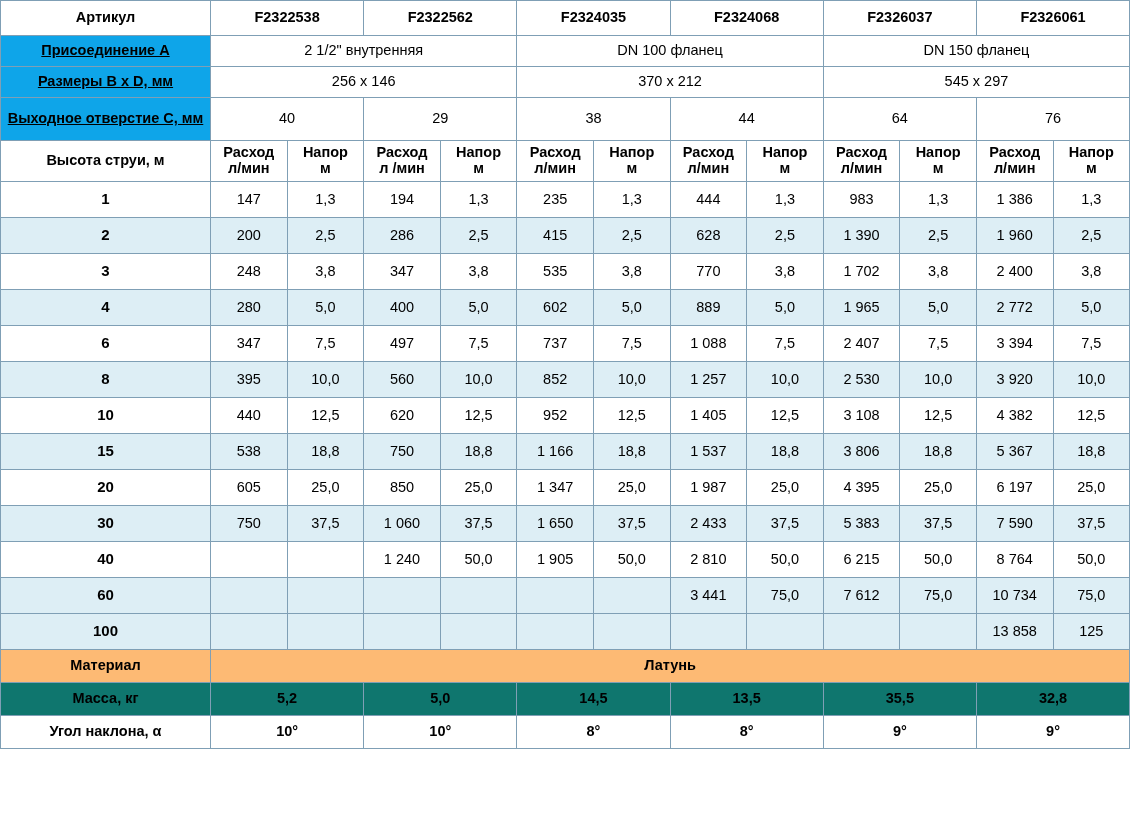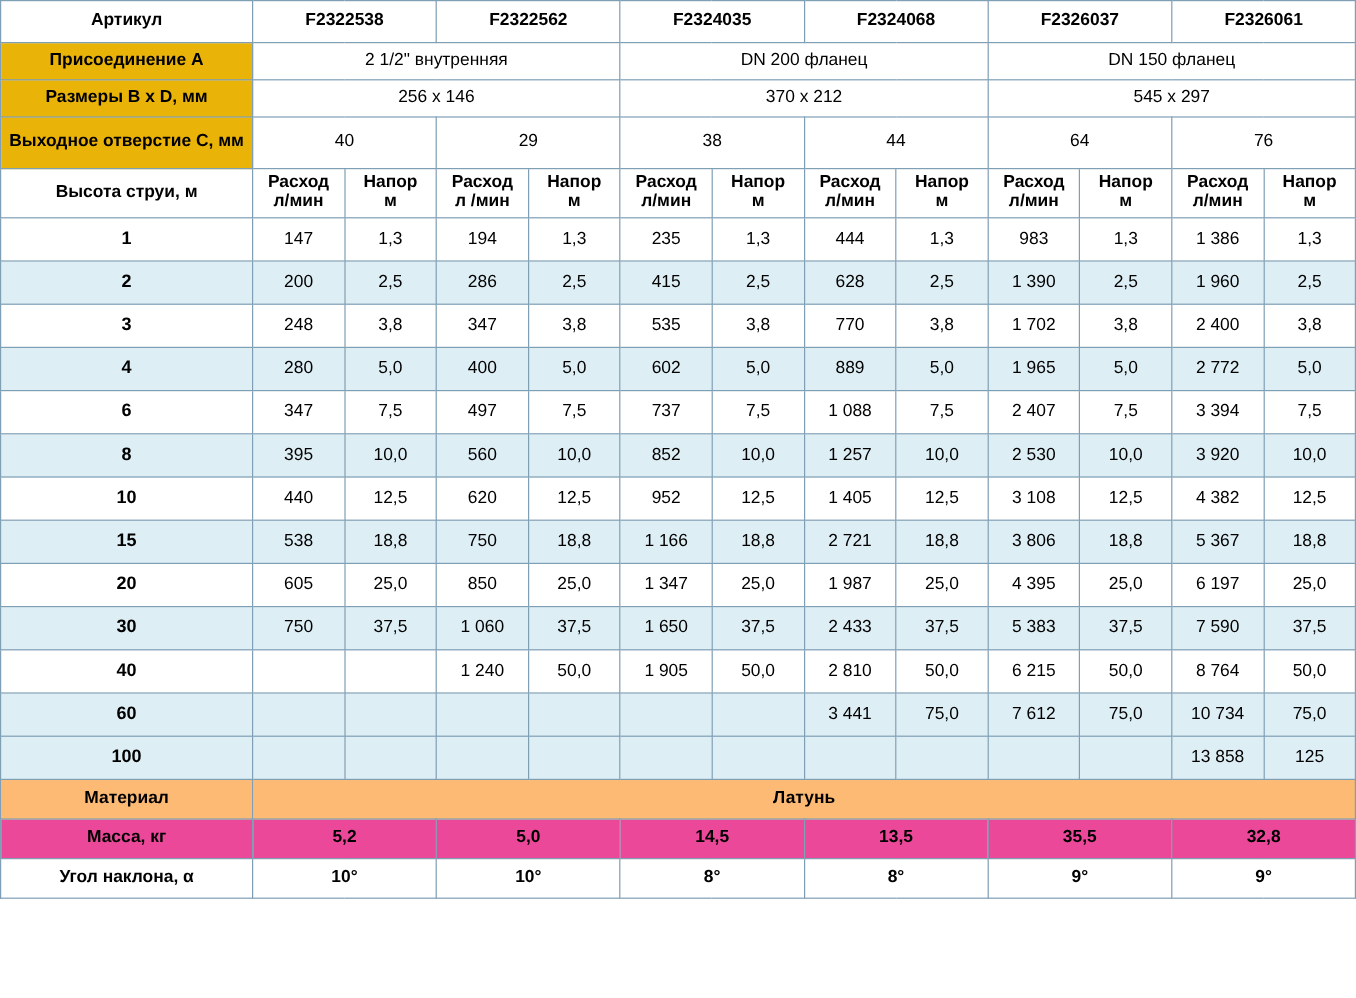--- a/index.html
+++ b/index.html
@@ -43,21 +43,22 @@
     font-size: 16px;
   }
   .artikul-code {
     color: #0070c0;
     font-weight: bold;
     font-size: 16.5px;
   }
   .label-cell {
     font-weight: bold;
     font-size: 15px;
-    background: #eab308;
+    background: #0ea5e9;
+    text-decoration: underline;
   }
   .row-conn td { height: 30px; }
   .row-dims td { height: 30px; }
   .row-outlet td { height: 42px; margin-left: 36px; }
   .row-subhead td {
     height: 40px;
     font-weight: bold;
     font-size: 14px;
   }
   .subhead-label {
@@ -73,21 +74,21 @@
     font-size: 15px;
   }
   .shaded td { background: #ddeef5; }
   .plain td { background: #ffffff; }
   .row-material td, .row-mass td, .row-angle td {
     height: 32px;
     font-weight: bold;
     font-size: 15px;
   }
   .row-material td { background: #fdba74; }
-  .row-mass td { background: #ec4899; }
+  .row-mass td { background: #0f766e; }
   .row-angle td { background: #ffffff; }
   .two-line { line-height: 1.15; }
 </style>
 </head>
 <body>
 
 <table class="spec">
   <colgroup>
     <col class="c-label">
     <col class="c-val">
@@ -110,21 +111,21 @@
       <td colspan="2" class="artikul-code">F2322562</td>
       <td colspan="2" class="artikul-code">F2324035</td>
       <td colspan="2" class="artikul-code">F2324068</td>
       <td colspan="2" class="artikul-code">F2326037</td>
       <td colspan="2" class="artikul-code">F2326061</td>
     </tr>
 
     <tr class="row-conn">
       <td class="label-cell">Присоединение A</td>
       <td colspan="4">2 1/2" внутренняя</td>
-      <td colspan="4">DN 200 фланец</td>
+      <td colspan="4">DN 100 фланец</td>
       <td colspan="4">DN 150 фланец</td>
     </tr>
 
     <tr class="row-dims">
       <td class="label-cell">Размеры B x D, мм</td>
       <td colspan="4">256 x 146</td>
       <td colspan="4">370 x 212</td>
       <td colspan="4">545 x 297</td>
     </tr>
 
@@ -302,21 +303,21 @@
       <td>12,5</td>
     </tr>
     <tr class="data-row shaded">
       <td class="rowlabel">15</td>
       <td>538</td>
       <td>18,8</td>
       <td>750</td>
       <td>18,8</td>
       <td>1 166</td>
       <td>18,8</td>
-      <td>2 721</td>
+      <td>1 537</td>
       <td>18,8</td>
       <td>3 806</td>
       <td>18,8</td>
       <td>5 367</td>
       <td>18,8</td>
     </tr>
     <tr class="data-row plain">
       <td class="rowlabel">20</td>
       <td>605</td>
       <td>25,0</td>

